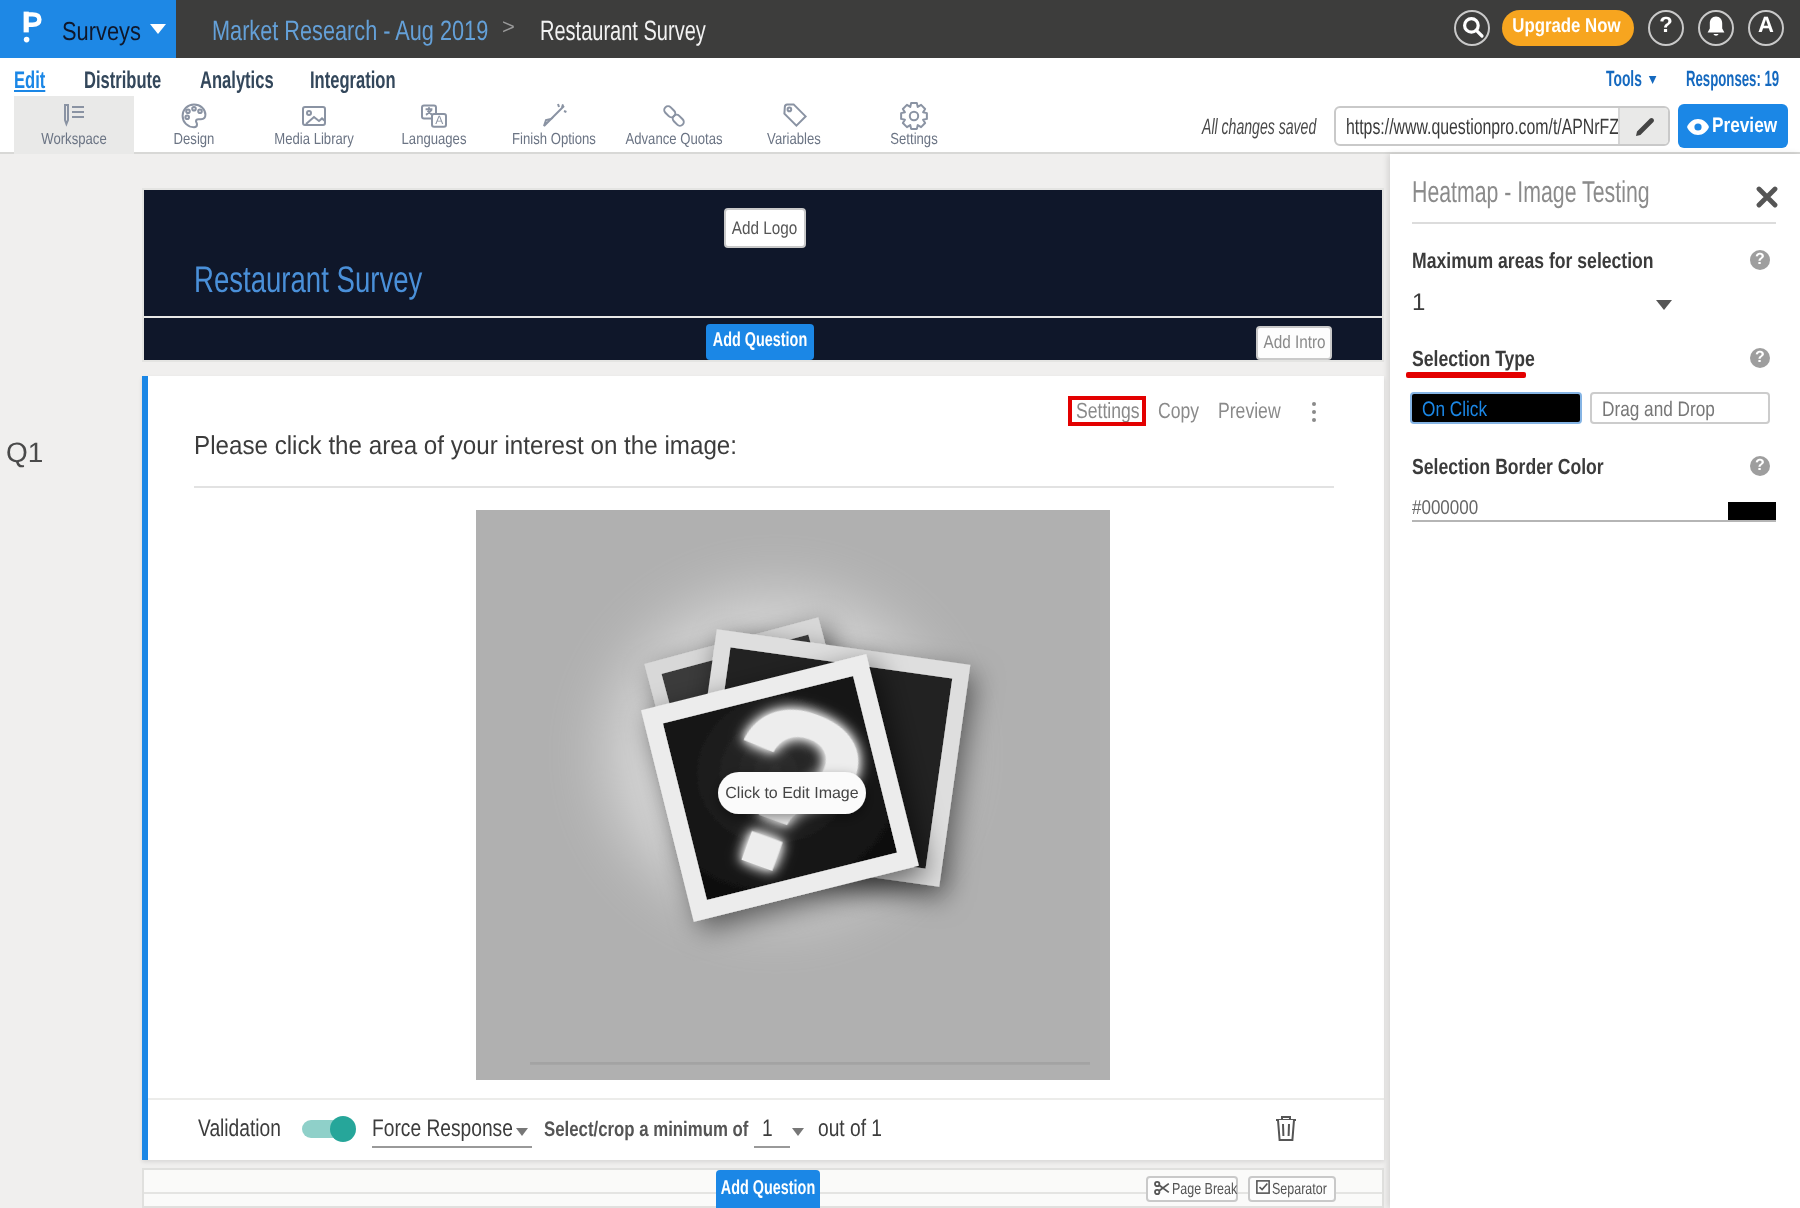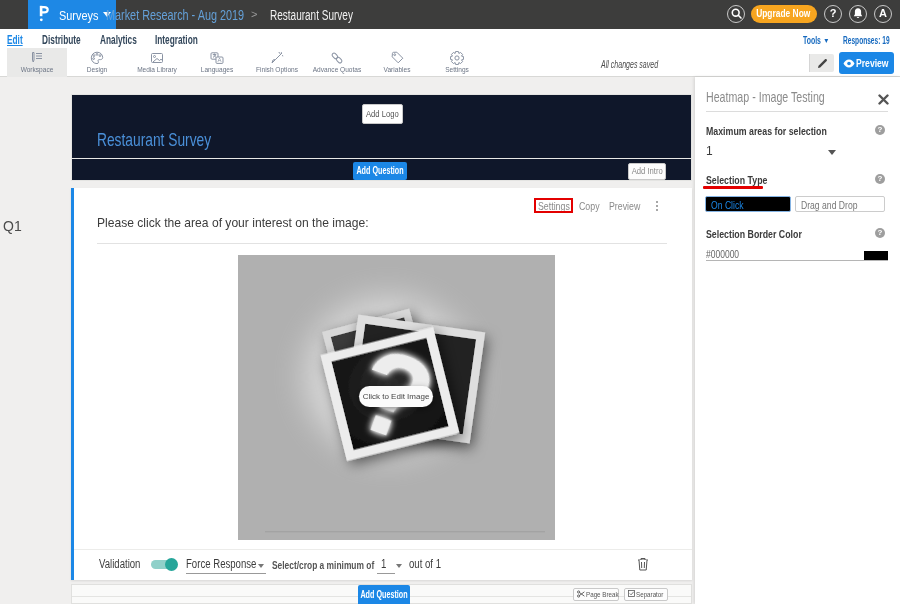--- a/index.html
+++ b/index.html
@@ -1,21 +1,21 @@
 <!DOCTYPE html>
 <html><head>
 <meta charset="utf-8">
 <style>
 * { margin:0; padding:0; box-sizing:border-box; }
 html,body { width:900px; height:604px; overflow:hidden; font-family:"Liberation Sans", sans-serif; }
 body { position:relative; background:#f0efee; }
 
 
 #topbar { position:absolute; left:0; top:0; width:900px; height:29px; background:#3d3d3c; }
-#logoblk { position:absolute; left:0; top:0; width:88px; height:29px; background:#1e88e5; color:#ffffff;margin-left:28px; }
+#logoblk { position:absolute; left:0; top:0; width:88px; height:29px; background:#1e88e5; color:#0f172a; }
 #logoblk .s { position:absolute; left:31px; top:8px; font-size:13px; transform:scaleX(0.84); transform-origin:0 0; white-space:nowrap; }
 #logoblk .car { position:absolute; left:75px; top:12px; width:0; height:0; border-left:4.5px solid transparent; border-right:4.5px solid transparent; border-top:5px solid #fff; }
 #crumb1 { position:absolute; left:106px; top:7px; font-size:14px; color:#64a0d8; transform:scaleX(0.775); transform-origin:0 0; white-space:nowrap; }
 #crumbsep { position:absolute; left:251px; top:8px; font-size:11px; color:#9a9a9a; }
 #crumb2 { position:absolute; left:270px; top:7px; font-size:14px; color:#f2f2f2; transform:scaleX(0.715); transform-origin:0 0; white-space:nowrap; }
 .topcirc { position:absolute; top:5px; width:18px; height:18px; border:1.5px solid #c9c9c9; border-radius:50%; color:#fff; text-align:center; font-size:11px; line-height:15px; font-weight:bold; }
 #upgrade { position:absolute; left:751px; top:5px; width:66px; height:18px; background:#f7a51f; border-radius:9px; color:#fff; font-size:10px; font-weight:bold; text-align:left; line-height:18px; }
 #upgrade span { display:inline-block; transform:scaleX(0.84); white-space:nowrap; }
 
 
@@ -200,20 +200,23 @@
     <div class="lbl">Variables</div>
     </div>
   <div class="titem" style="left:427px; width:60px;">
     <svg width="14" height="14" viewBox="0 0 14 14" fill="none" stroke="#8a93a3" stroke-width="1">
         <circle cx="7" cy="7" r="2.1"></circle>
         <path d="M5.12 2.47 L5.56 0.56 L8.44 0.56 L8.88 2.47 L10.54 1.43 L12.57 3.46 L11.53 5.12 L13.44 5.56 L13.44 8.44 L11.53 8.88 L12.57 10.54 L10.54 12.57 L8.88 11.53 L8.44 13.44 L5.56 13.44 L5.12 11.53 L3.46 12.57 L1.43 10.54 L2.47 8.88 L0.56 8.44 L0.56 5.56 L2.47 5.12 L1.43 3.46 L3.46 1.43 Z" stroke-linejoin="round"></path>
       </svg>
     <div class="lbl">Settings</div>
     </div>
   <span id="saved">All changes saved</span>
+  <div id="urlbox">
+      <span class="t">https://www.questionpro.com/t/APNrFZ</span>
+    </div>
   <div id="urlpencil"><svg width="11" height="11" viewBox="0 0 11 11" style="margin:4px 0 0 7px">
         <path d="M1 10 L1.5 7.8 L8 1.3 C8.4 0.9 9.1 0.9 9.5 1.3 L9.7 1.5 C10.1 1.9 10.1 2.6 9.7 3 L3.2 9.5 Z" fill="#444"></path>
       </svg></div>
   <div id="previewbtn">
       <svg width="12" height="9" viewBox="0 0 12 9" style="position:absolute;left:4px;top:7px">
         <path d="M6 0.5 C3.5 0.5 1.5 2.2 0.5 4.5 C1.5 6.8 3.5 8.5 6 8.5 C8.5 8.5 10.5 6.8 11.5 4.5 C10.5 2.2 8.5 0.5 6 0.5 Z" fill="#fff"></path>
         <circle cx="6" cy="4.5" r="1.8" fill="#1b87e6"></circle>
       </svg>
       <span class="t">Preview</span>
     </div>

